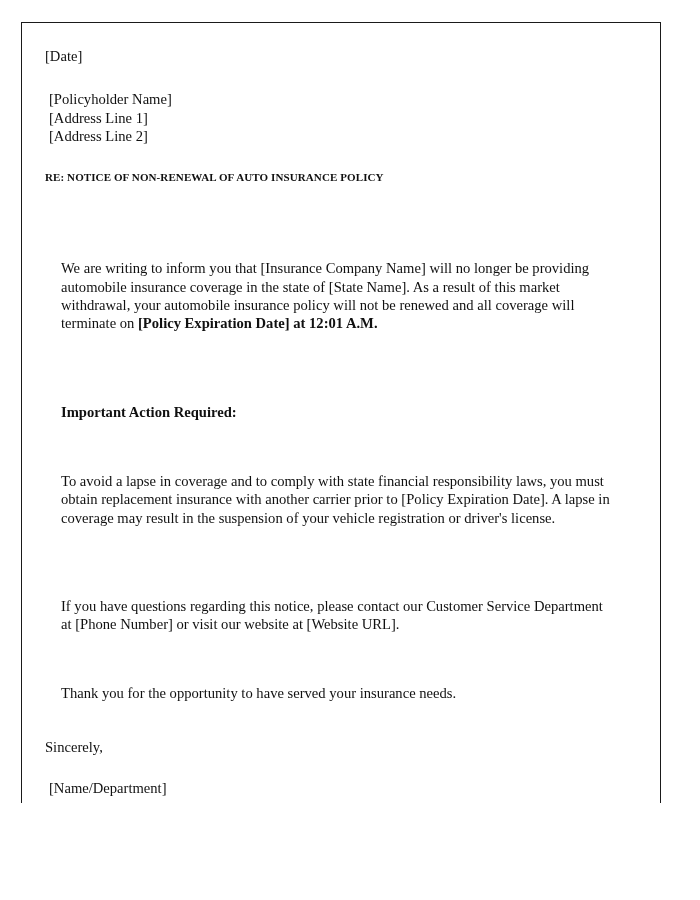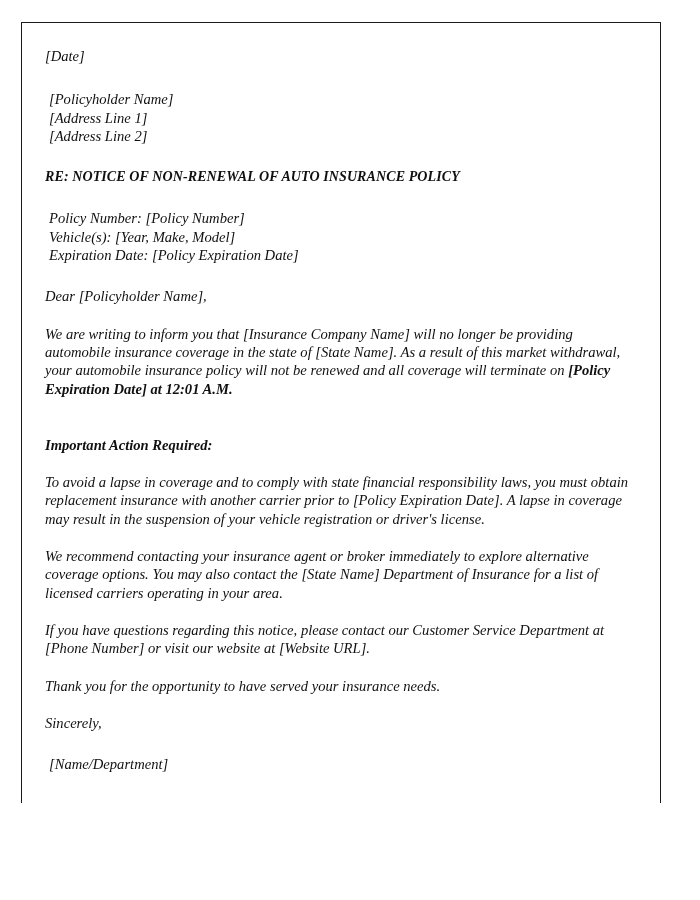--- a/index.html
+++ b/index.html
@@ -20,51 +20,50 @@
     top: 22px;
     width: 640px;
     height: 781px;
     background: #ffffff;
     border-left: 1px solid #1a1a1a;
     border-right: 1px solid #1a1a1a;
     border-top: 1px solid #1a1a1a;
     border-bottom: none;
     box-sizing: border-box;
     overflow: hidden;
-    font-style: italic;
   }
 
   .letter-body {
     position: absolute;
     left: 23px;
     top: 24px;
     width: 586px;
     color: #101010;
     font-size: 14.6px;
     line-height: 18.3px;
     text-align: left;
   }
 
   .line {
     margin: 0;
     white-space: pre-wrap;
   }
 
   .para {
-    margin: 0;
+    margin: 16px;
   }
 
   .bold {
     font-weight: bold;
   }
 
   .heading-re {
     margin: 0;
     font-weight: bold;
-    font-size: 14px;
+    font-size: 11px;
     letter-spacing: 0.1px;
   }
   .gap-md { height: 19px; }
   .gap-lg { height: 21px; }
 
   .block { margin: 4px; }
 </style>
 </head>
 <body>
 
@@ -80,48 +79,41 @@
       <p class="line">[Address Line 1]</p>
       <p class="line">[Address Line 2]</p>
     </div>
 
     <div class="gap-md"></div>
 
     <p class="heading-re">RE: NOTICE OF NON-RENEWAL OF AUTO INSURANCE POLICY</p>
 
     <div class="gap-md"></div>
 
-    <div class="block">
-      <p class="line">Policy Number: [Policy Number]</p>
-      <p class="line">Vehicle(s): [Year, Make, Model]</p>
-      <p class="line">Expiration Date: [Policy Expiration Date]</p>
-    </div>
 
     <div class="gap-md"></div>
 
-    <p class="line">Dear [Policyholder Name],</p>
 
     <div class="gap-md"></div>
 
     <p class="para"><span>We are writing to inform you that [Insurance Company Name] will no longer be providing automobile insurance coverage in the state of [State Name]. As a result of this market withdrawal, your automobile insurance policy will not be renewed and all coverage will terminate on </span><span class="bold">[Policy Expiration Date] at 12:01 A.M.</span></p>
 
     <div class="gap-md"></div>
 
 
     <div class="gap-md"></div>
 
     <p class="para bold">Important Action Required:</p>
 
     <div class="gap-md"></div>
 
     <p class="para">To avoid a lapse in coverage and to comply with state financial responsibility laws, you must obtain replacement insurance with another carrier prior to [Policy Expiration Date]. A lapse in coverage may result in the suspension of your vehicle registration or driver's license.</p>
 
     <div class="gap-md"></div>
 
-    <p class="para">We recommend contacting your insurance agent or broker immediately to explore alternative coverage options. You may also contact the [State Name] Department of Insurance for a list of licensed carriers operating in your area.</p>
 
     <div class="gap-md"></div>
 
     <p class="para">If you have questions regarding this notice, please contact our Customer Service Department at [Phone Number] or visit our website at [Website URL].</p>
 
     <div class="gap-md"></div>
 
     <p class="para">Thank you for the opportunity to have served your insurance needs.</p>
 
     <div class="gap-md"></div>

